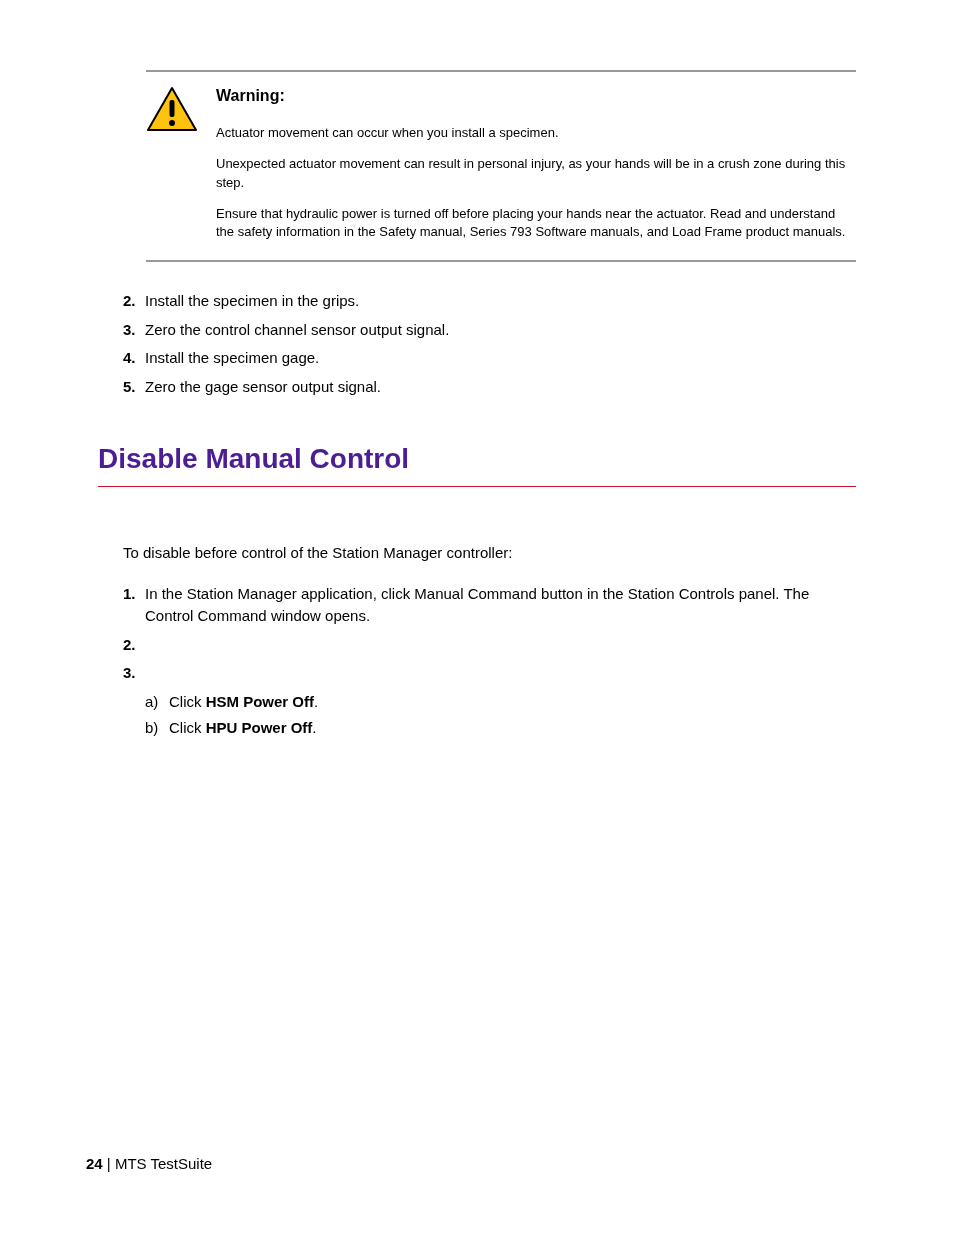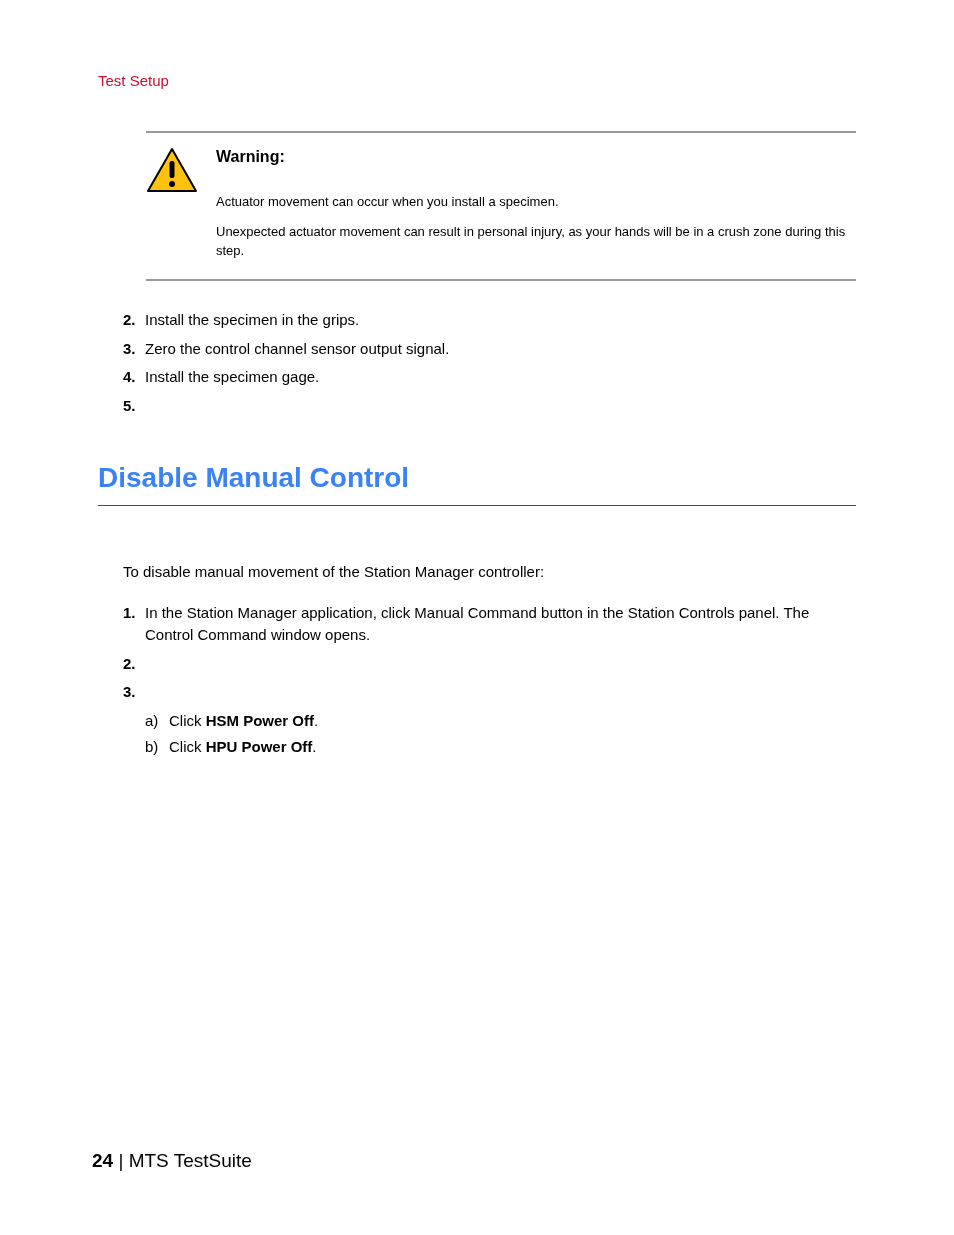--- a/index.html
+++ b/index.html
@@ -32,21 +32,21 @@
       gap: 18px;
     }
     .warning-icon {
       flex-shrink: 0;
       margin-top: 2px;
     }
     .warning-content { flex: 1; }
     .warning-title {
       font-weight: bold;
       font-size: 16px;
-      margin-bottom: 24px;
+      margin-bottom: 16px;
     }
     .warning-content p {
       margin-bottom: 12px;
       font-size: 13px;
       line-height: 1.45;
     }
     .warning-content p:last-child { margin-bottom: 0; }
     .steps-list {
       list-style: none;
       margin-left: 25px;
@@ -55,21 +55,21 @@
     .steps-list li {
       margin-bottom: 6px;
       font-size: 15px;
       display: flex;
     }
     .step-num {
       font-weight: bold;
       min-width: 22px;
     }
     .section-heading {
-      color: #3b82f6;
+      color: #4c1d95;
       font-size: 28px;
       font-weight: bold;
       margin-bottom: 6px;
       margin-top: 10px;
     }
     .heading-rule {
       border: none;
       border-top: 1px solid #c8102e;
       margin-bottom: 55px;
     }
@@ -95,68 +95,69 @@
     .sub-list li {
       margin-bottom: 4px;
       display: flex;
     }
     .sub-marker {
       min-width: 24px;
     }
     .footer {
       position: absolute;
       bottom: 60px;
-      left: 92px;
-      font-size: 19px;
+      left: 86px;
+      font-size: 15px;
     }
     .footer .page-num { font-weight: bold; }
   </style>
 </head>
 <body>
 
 <div class="page">
-  <span class="header-link">Test Setup</span>
 
   <div class="warning-box">
     <div class="warning-icon">
       <svg width="52" height="46" viewBox="0 0 52 46">
         <polygon points="26,2 50,44 2,44" fill="#FFC20E" stroke="#000" stroke-width="2" stroke-linejoin="round"></polygon>
         <rect x="23.5" y="14" width="5" height="17" rx="2" fill="#000"></rect>
         <circle cx="26" cy="37" r="3" fill="#000"></circle>
       </svg>
     </div>
     <div class="warning-content">
       <div class="warning-title">Warning:</div>
       <p>Actuator movement can occur when you install a specimen.</p>
       <p>Unexpected actuator movement can result in personal injury, as your hands will be in a crush zone during this step.</p>
+      <p>Ensure that hydraulic power is turned off before placing your hands near the actuator. Read and understand the safety information in the Safety manual, Series 793 Software manuals, and Load Frame product manuals.</p>
     </div>
   </div>
 
   <ul class="steps-list">
     <li>
       <span class="step-num">2.</span>
       <span>Install the specimen in the grips.</span>
     </li>
     <li>
       <span class="step-num">3.</span>
       <span>Zero the control channel sensor output signal.</span>
     </li>
     <li>
       <span class="step-num">4.</span>
       <span>Install the specimen gage.</span>
     </li>
     <li>
       <span class="step-num">5.</span>
+      <span>Zero the gage sensor output signal.</span>
     </li>
   </ul>
 
   <h1 class="section-heading">Disable Manual Control</h1>
   <hr class="heading-rule">
 
-  <p class="intro-text">To disable manual movement of the Station Manager controller:</p>
+  <p class="intro-text">To disable before control of the Station Manager controller:</p>
 
   <ul class="steps-list-2">
     <li>
       <div class="step-row">
         <span class="step-num">1.</span>
         <span>In the Station Manager application, click Manual Command button in the Station Controls panel. The Control Command window opens.</span>
       </div>
     </li>
     <li>
       <div class="step-row">

